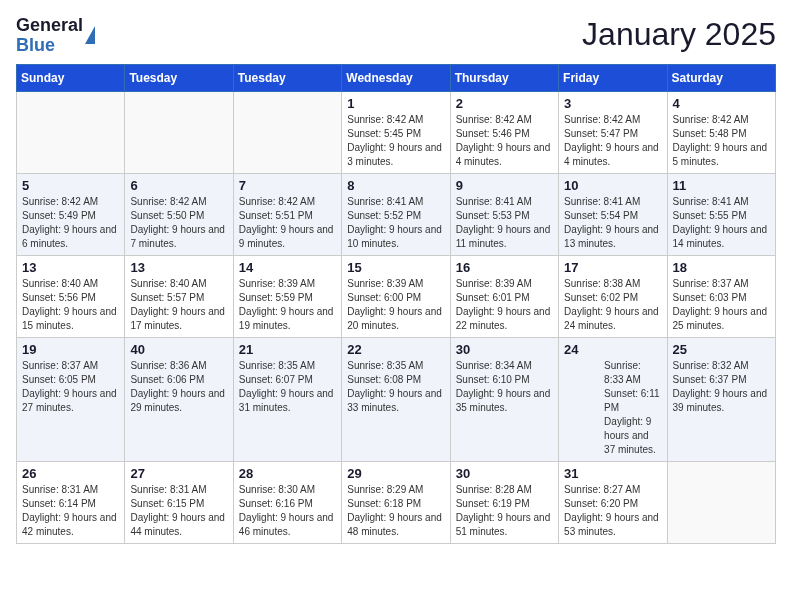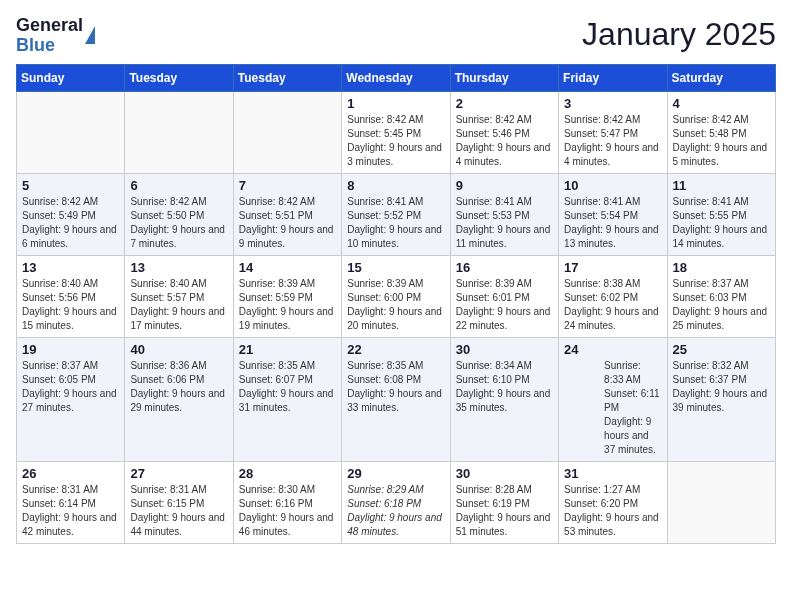--- a/index.html
+++ b/index.html
@@ -298,32 +298,32 @@
 Daylight: 9 hours and 44 minutes.</div>
         </td>
         <td>
           <div class="day-number">28</div>
           <div class="day-info" style="white-space: pre-line;">Sunrise: 8:30 AM
 Sunset: 6:16 PM
 Daylight: 9 hours and 46 minutes.</div>
         </td>
         <td>
           <div class="day-number">29</div>
-          <div class="day-info" style="white-space: pre-line; font-style: italic;">Sunrise: 8:29 AM
+          <div class="day-info" style="white-space: pre-line;">Sunrise: 8:29 AM
 Sunset: 6:18 PM
 Daylight: 9 hours and 48 minutes.</div>
         </td>
         <td>
           <div class="day-number">30</div>
           <div class="day-info" style="white-space: pre-line;">Sunrise: 8:28 AM
 Sunset: 6:19 PM
 Daylight: 9 hours and 51 minutes.</div>
         </td>
         <td>
           <div class="day-number">31</div>
-          <div class="day-info" style="white-space: pre-line;">Sunrise: 1:27 AM
+          <div class="day-info" style="white-space: pre-line;">Sunrise: 8:27 AM
 Sunset: 6:20 PM
 Daylight: 9 hours and 53 minutes.</div>
         </td>
         <td class="empty-cell"></td>
       </tr>
     </tbody>
 </table>
 
 </body></html>

